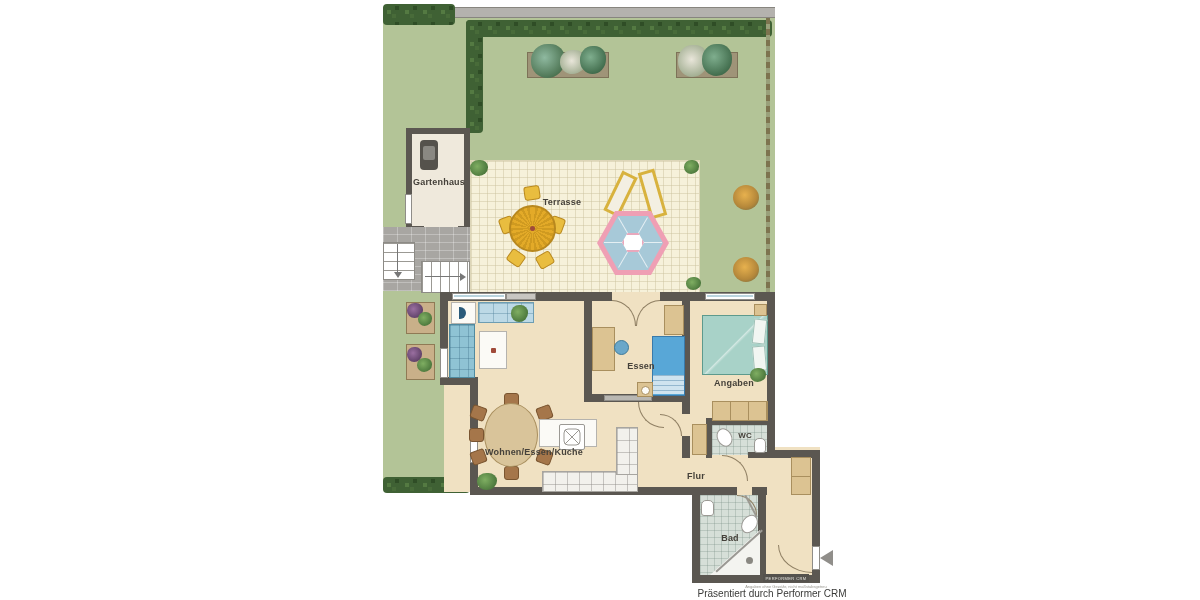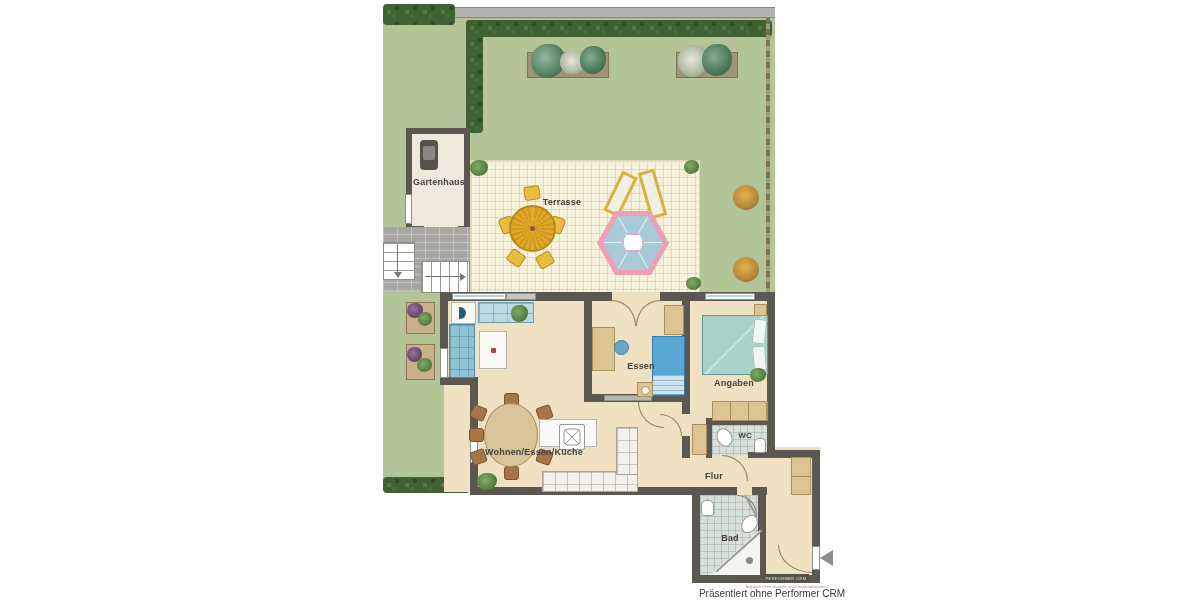--- a/index.html
+++ b/index.html
@@ -235,30 +235,30 @@
   <div class="tan" style="left:754px;top:304px;width:13px;height:12px;"></div>
   <div class="lbl" style="left:734px;top:383px;">Angaben</div>
 
   <div class="tan" style="left:692px;top:424px;width:15px;height:31px;"></div>
 
   <div class="abs" style="left:717px;top:428px;width:13px;height:17px;background:#fff;border:1px solid #9b9994;border-radius:50%;transform:rotate(-28deg);"></div>
   <div class="abs" style="left:754px;top:438px;width:10px;height:13px;background:#fff;border:1px solid #9b9994;border-radius:5px 5px 3px 3px;"></div>
   <div class="lbl" style="left:745px;top:435px;font-size:8px;">WC</div>
 
   <div class="tan" style="left:791px;top:457px;width:20px;height:38px;background-image:repeating-linear-gradient(180deg,transparent 0 18px,#a98f5e 18px 19px);"></div>
-  <div class="lbl" style="left:714px;top:476px;">Flur</div>
+  <div class="lbl" style="left:696px;top:476px;">Flur</div>
 
   <div class="abs" style="left:710px;top:530px;width:50px;height:45px;background:#f4f4f0;clip-path:polygon(100% 0,100% 100%,0 100%);"></div>
   <div class="abs" style="left:708px;top:550px;width:62px;height:1.5px;background:#9b9994;transform:rotate(-42deg);"></div>
   <div class="abs" style="left:701px;top:500px;width:11px;height:14px;background:#fff;border:1px solid #9b9994;border-radius:5px 5px 3px 3px;"></div>
   <div class="abs" style="left:742px;top:514px;width:13px;height:18px;background:#fff;border:1px solid #9b9994;border-radius:50%;transform:rotate(35deg);"></div>
   <div class="abs" style="left:746px;top:557px;width:7px;height:7px;border-radius:50%;background:#8a8882;"></div>
   <div class="lbl" style="left:730px;top:538px;">Bad</div>
 
   <div class="lbl" style="left:562px;top:202px;">Terrasse</div>
   <div class="lbl" style="left:534px;top:406px;margin-top:46px;">Wohnen/Essen/Küche</div>
 
   <div class="abs" style="left:763px;top:574px;width:46px;height:8px;background:#55524d;color:#e8e6e0;font-size:4px;
               display:flex;align-items:center;justify-content:center;letter-spacing:.4px;">PERFORMER CRM</div>
   <div class="footer-tiny" style="left:786px;top:583.5px;">Angaben ohne Gewähr, nicht maßstabsgetreu</div>
-  <div class="footer-credit" style="left:772px;top:588px;">Präsentiert ohne Performer CRM</div>
+  <div class="footer-credit" style="left:772px;top:588px;">Präsentiert durch Performer CRM</div>
 
 </div>
 
 </body></html>

